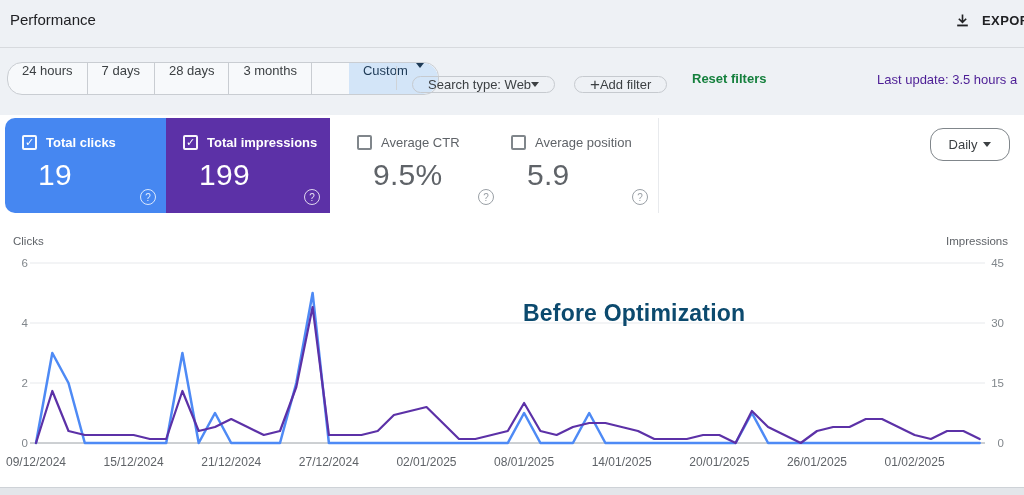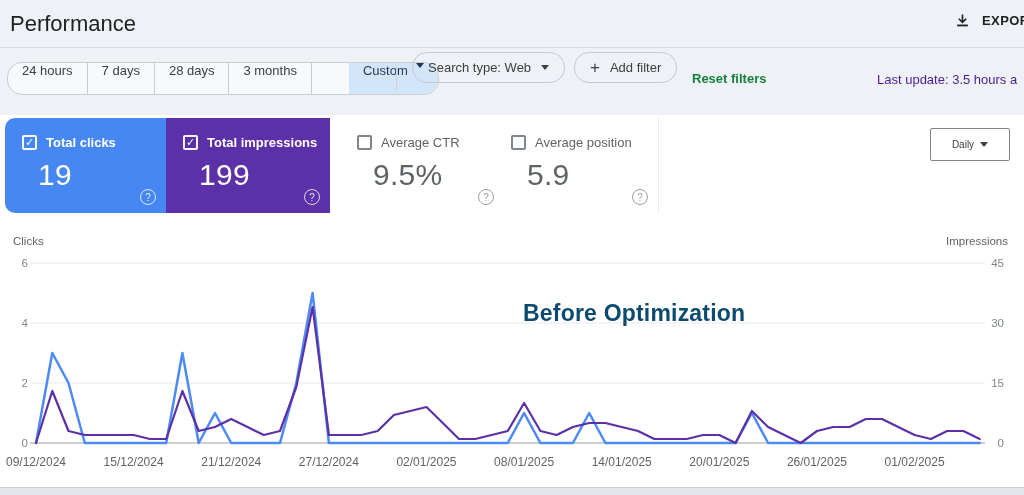--- a/index.html
+++ b/index.html
@@ -2,36 +2,36 @@
 <html><head>
 <meta charset="utf-8">
 <style>
   html,body{margin:0;padding:0;}
   .page{
     position:relative;width:1024px;height:495px;overflow:hidden;
     background:#eef1f5;font-family:"Liberation Sans",sans-serif;
     -webkit-font-smoothing:antialiased;
   }
   
-  .page-title{position:absolute;left:10px;top:11px;font-size:22px;color:#202124;}
+  .page-title{position:absolute;left:10px;top:11px;font-size:15px;color:#202124;}
   .export-btn{position:absolute;left:954px;top:12px;display:flex;align-items:center;gap:11px;
     background:none;border:none;cursor:pointer;padding:0;font-family:inherit;}
   .export-btn span{font-size:13px;font-weight:700;letter-spacing:.4px;color:#202124;white-space:nowrap;}
   .header-divider{position:absolute;left:0;top:47px;width:1024px;height:1px;background:#d7dade;}
 
   
   .tab-group{position:absolute;left:7px;top:62px;height:31px;display:flex;
     border:1px solid #c9cdd2;border-radius:15px;overflow:hidden;background:#f7f9fb;}
   .tab{display:flex;align-items:flex-start;justify-content:center;gap:8px;height:31px;
     border:none;border-right:1px solid #c9cdd2;background:transparent;cursor:pointer;
     font-family:Liberation Sans, sans-serif;font-size:13px;color:#3c4043;padding:0 14px;}
   .tab:last-child{border-right:none;}
   .tab.selected{background:#d3e5f8;color:#1e3a56;border-radius:0 15px 15px 0;margin-left:37px;}
   .vsep{position:absolute;left:396px;top:66px;width:1px;height:24px;background:#cfd3d7;}
-  .pill-btn{position:absolute;top:52px;height:31px;display:flex;align-items:center;gap:10px;
+  .pill-btn{position:absolute;top:76px;height:17px;display:flex;align-items:center;
     border:1px solid #c6cacf;border-radius:15px;background:transparent;cursor:pointer;
     font-family:inherit;font-size:13px;color:#3c4043;padding:0 15px;}
   .search-type{left:412px;}
   .add-filter{left:574px;}
   .plus{font-size:17px;color:#3c4043;line-height:1;margin-top:-1px;}
   .reset-link{position:absolute;left:692px;top:71px;font-size:13px;font-weight:700;
     color:#15803d;text-decoration:none;}
   .last-update{position:absolute;left:877px;top:72px;font-size:13px;color:#4c1d95;white-space:nowrap;}
   .caret{width:0;height:0;border-left:4px solid transparent;border-right:4px solid transparent;
     border-top:5px solid currentColor;display:inline-block;}
@@ -56,22 +56,22 @@
   .card-value{position:absolute;left:17px;top:40px;font-size:30px;letter-spacing:.3px;margin-left:16px;}
   .card-blue .card-value,.card-purple .card-value{color:#ffffff;}
   .card-ctr .card-value,.card-pos .card-value{color:#5f6368;}
   .help{position:absolute;right:10px;bottom:8px;width:14px;height:14px;border-radius:50%;
     display:flex;align-items:center;justify-content:center;font-size:10px;cursor:pointer;}
   .help-light{border:1.3px solid rgba(255,255,255,.8);color:rgba(255,255,255,.85);}
   .help-gray{border:1.3px solid #9aa0a6;color:#9aa0a6;}
 
   .daily-select{position:absolute;left:930px;top:128px;width:80px;height:33px;
     display:flex;align-items:center;justify-content:center;gap:6px;background:#ffffff;
-    border:1px solid #80868b;border-radius:2px;cursor:pointer;
-    font-family:inherit;font-size:10px;color:#3c4043;}
+    border:1px solid #80868b;border-radius:13px;cursor:pointer;
+    font-family:inherit;font-size:13px;color:#3c4043;}
 
   
   .chart-wrap{position:absolute;left:0;top:228px;width:1024px;height:250px;}
   .chart-wrap svg{display:block;}
   .chart-wrap text{font-family:"Liberation Sans",sans-serif;}
   .annotation{position:absolute;left:523px;top:72px;font-size:23px;font-weight:700;
     color:#0c4a6e;letter-spacing:.2px;white-space:nowrap;}
 
   .bottom-strip{position:absolute;left:0;top:487px;width:1024px;height:8px;
     background:#e3e6ea;border-top:1px solid #ced2d7;}

